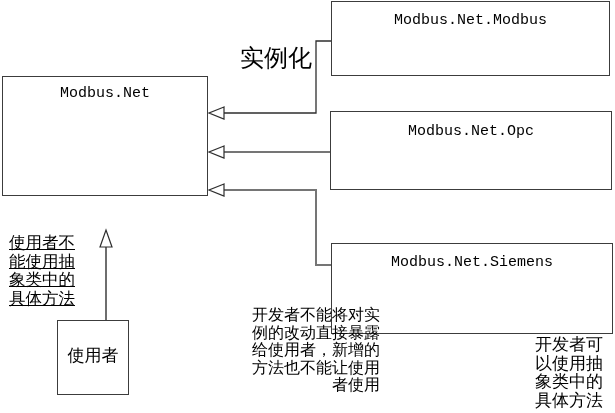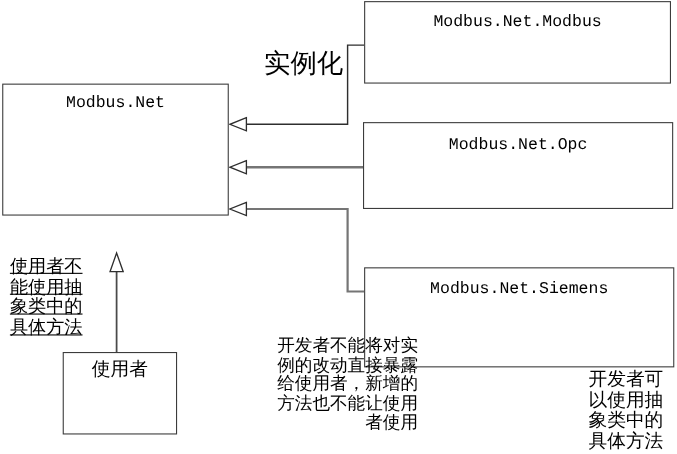--- a/index.html
+++ b/index.html
@@ -43,21 +43,21 @@
   }
   .note{
     position:absolute;
     color:var(--text);
     white-space:pre-line;
   }
   #box-modbus-net     {left:2px;  top:76px;  width:206px; height:120px; padding-top:8px;}
   #box-modbus        {left:331px; top:1px;   width:279px; height:75px;  padding-top:10px;}
   #box-opc           {left:330px; top:111px; width:282px; height:79px;  padding-top:11px;}
   #box-siemens       {left:331px; top:227px; width:282px; height:91px;  padding-top:10px;margin-top:16px;}
-  #box-user          {left:57px;  top:320px; width:104px;  height:75px;  padding-top:3px;}
+  #box-user          {left:57px;  top:320px; width:72px;  height:75px;  padding-top:23px;}
   #box-developer     {left:425px; top:322px; width:97px;  height:75px;  padding-top:10px;}
 
   #note-instantiate  {left:240px; top:47px;  font-size:24px; line-height:22px;}
   #note-user         {left:9px;   top:233px; font-size:16.5px; line-height:18.5px;text-decoration:underline;}
   #note-developer    {left:240px; top:306px; width:140px; font-size:16px; line-height:17.6px; text-align:right;}
   #note-developer-can{left:535px; top:320px; font-size:17px; line-height:18.6px;margin-top:16px;}
 </style>
 </head>
 <body>
 

